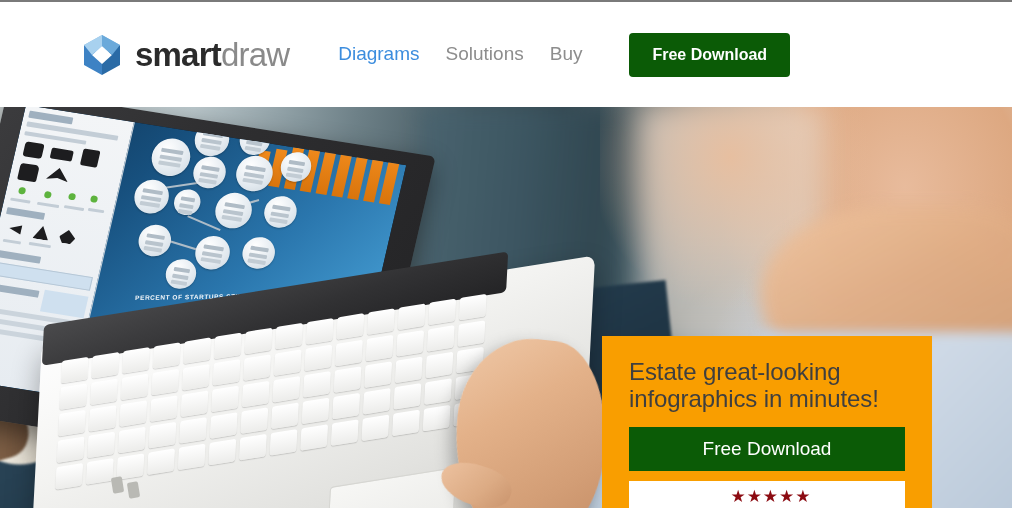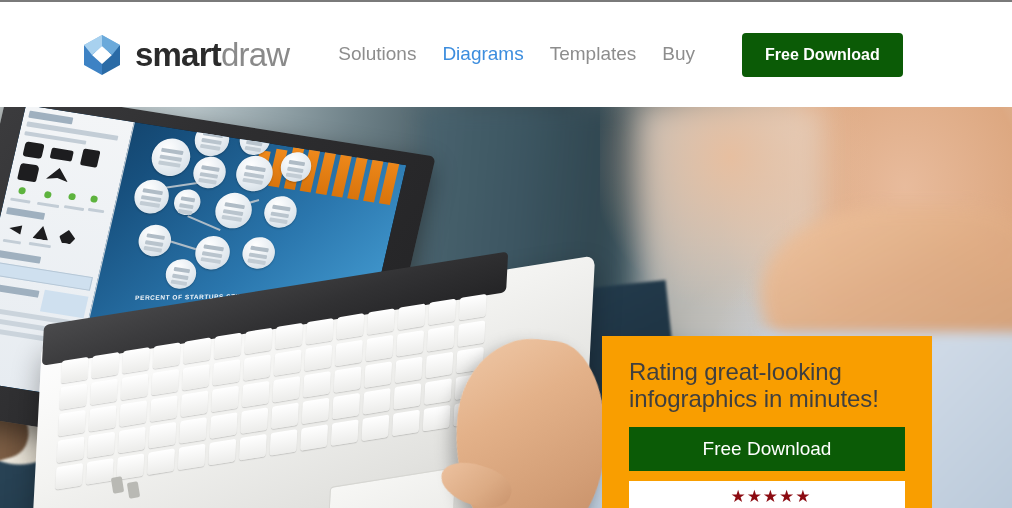--- a/index.html
+++ b/index.html
@@ -351,23 +351,22 @@
         <polygon points="20,12 30,21 20,30 10,21" fill="#ffffff"></polygon>
         <polygon points="20,1 20,12 10,21 2,11" fill="#a8d1ef"></polygon>
         <polygon points="20,1 20,12 30,21 38,11" fill="#6aa9da"></polygon>
       </svg>
       <span class="brand-word">
         <span class="w-smart">smart</span><span class="w-draw">draw</span>
       </span>
     </a>
 
     <nav class="nav">
+      <a class="nav-link active" href="#">Diagrams</a>
       <a class="nav-link" href="#">Solutions</a>
-      <a class="nav-link active" href="#">Diagrams</a>
-      <a class="nav-link" href="#">Templates</a>
       <a class="nav-link" href="#">Buy</a>
     </nav>
 
     <button class="header-cta">Free Download</button>
   </div>
 
   <div class="hero">
     <div class="photo">
 
       <div class="bg-wall"></div>
@@ -599,21 +598,21 @@
         <div class="port" style="left:112px; top:370px; width:11px; height:16px; transform:rotate(-9deg);"></div>
         <div class="port" style="left:128px; top:375px; width:11px; height:16px; transform:rotate(-9deg);"></div>
 
       </div>
 
       <div class="hand"></div>
       <div class="finger"></div>
     </div>
 
     <div class="promo">
-      <div class="promo-heading">Rating great-looking
+      <div class="promo-heading">Estate great-looking
 infographics in minutes!</div>
       <button class="promo-cta">Free Download</button>
       <div class="rating-bar">
         <span class="stars">★★★★★</span>
       </div>
     </div>
   </div>
 
 </div>
 

